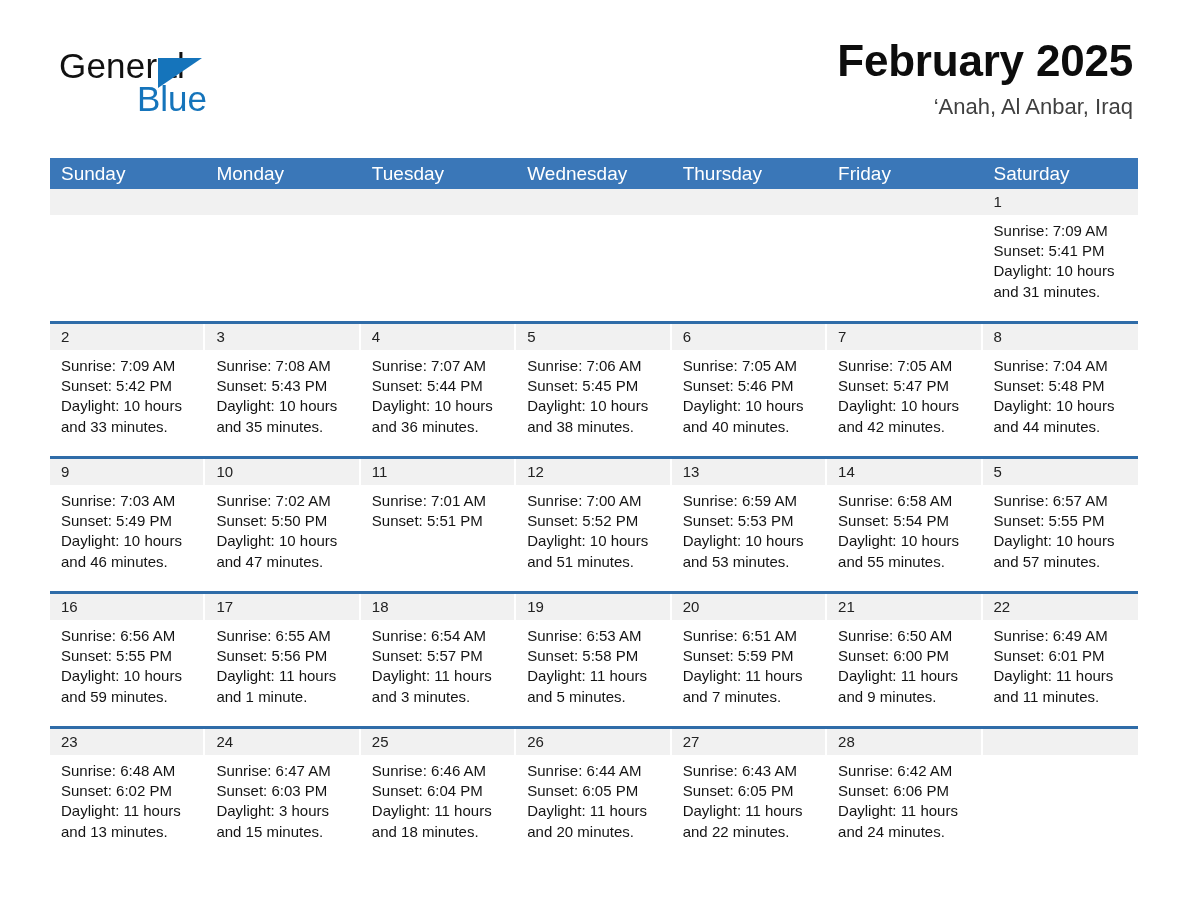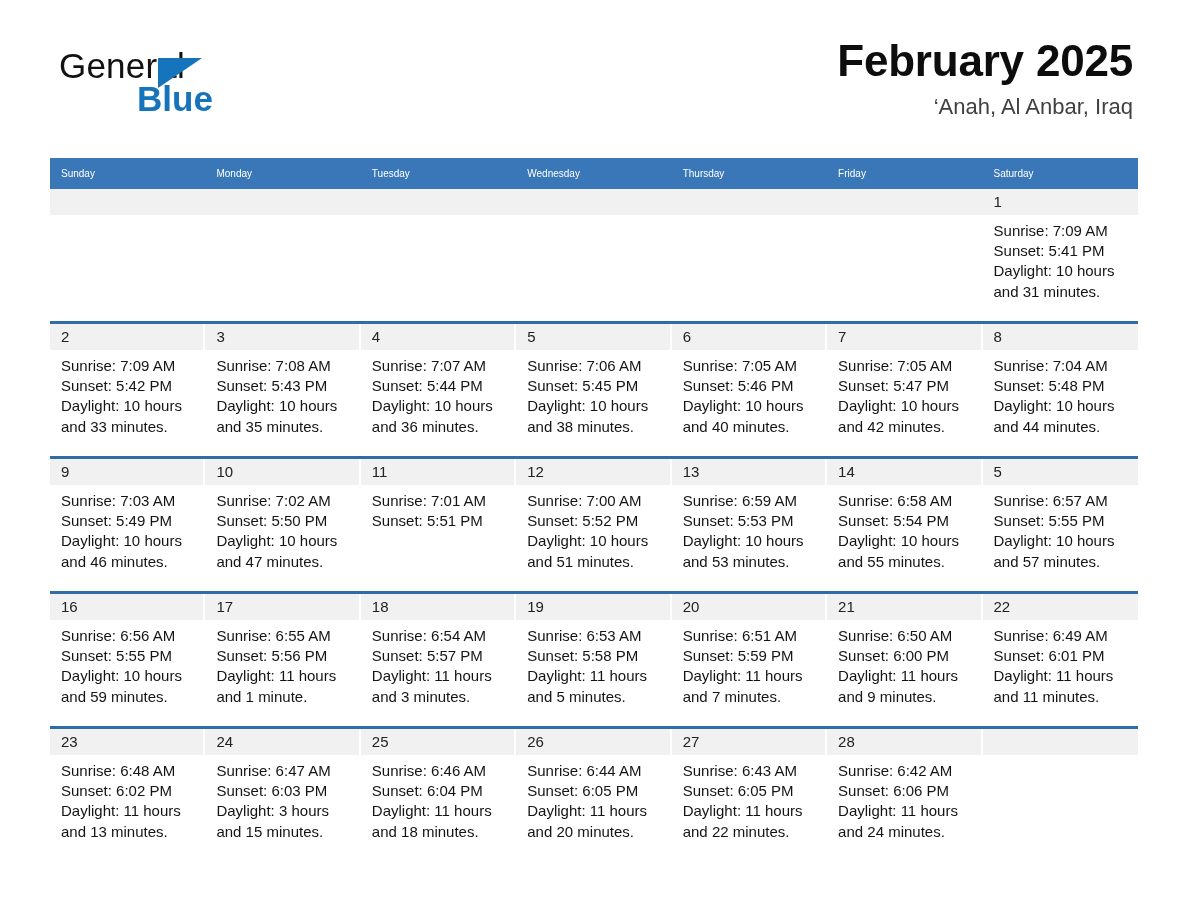--- a/index.html
+++ b/index.html
@@ -56,21 +56,21 @@
     height: 0;
     border-left: 44px solid #1574bb;
     border-bottom: 30px solid transparent;
   }
   .logo-blue {
     position: absolute;
     left: 78px;
     top: 33px;
     font-size: 35px;
     color: #1574bb;
-    font-weight: 700;
+    font-weight: 400;
     line-height: 1;
   }
   .title-block {
     position: absolute;
     right: 5px;
     top: 38px;
     text-align: right;
   }
   .month-title {
     font-size: 44px;
@@ -96,21 +96,21 @@
   }
   .weekday-row {
     display: flex;
     background: #3a77b8;
     height: 31px;
   }
   .weekday {
     flex: 1 1 0;
     min-width: 0;
     color: #ffffff;
-    font-size: 10px;
+    font-size: 19px;
     line-height: 31px;
     padding-left: 11px;
     box-sizing: border-box;
     white-space: nowrap;
   }
 
   .week {
     position: relative;
     border-top: 3px solid #2f6ca8;
   }

